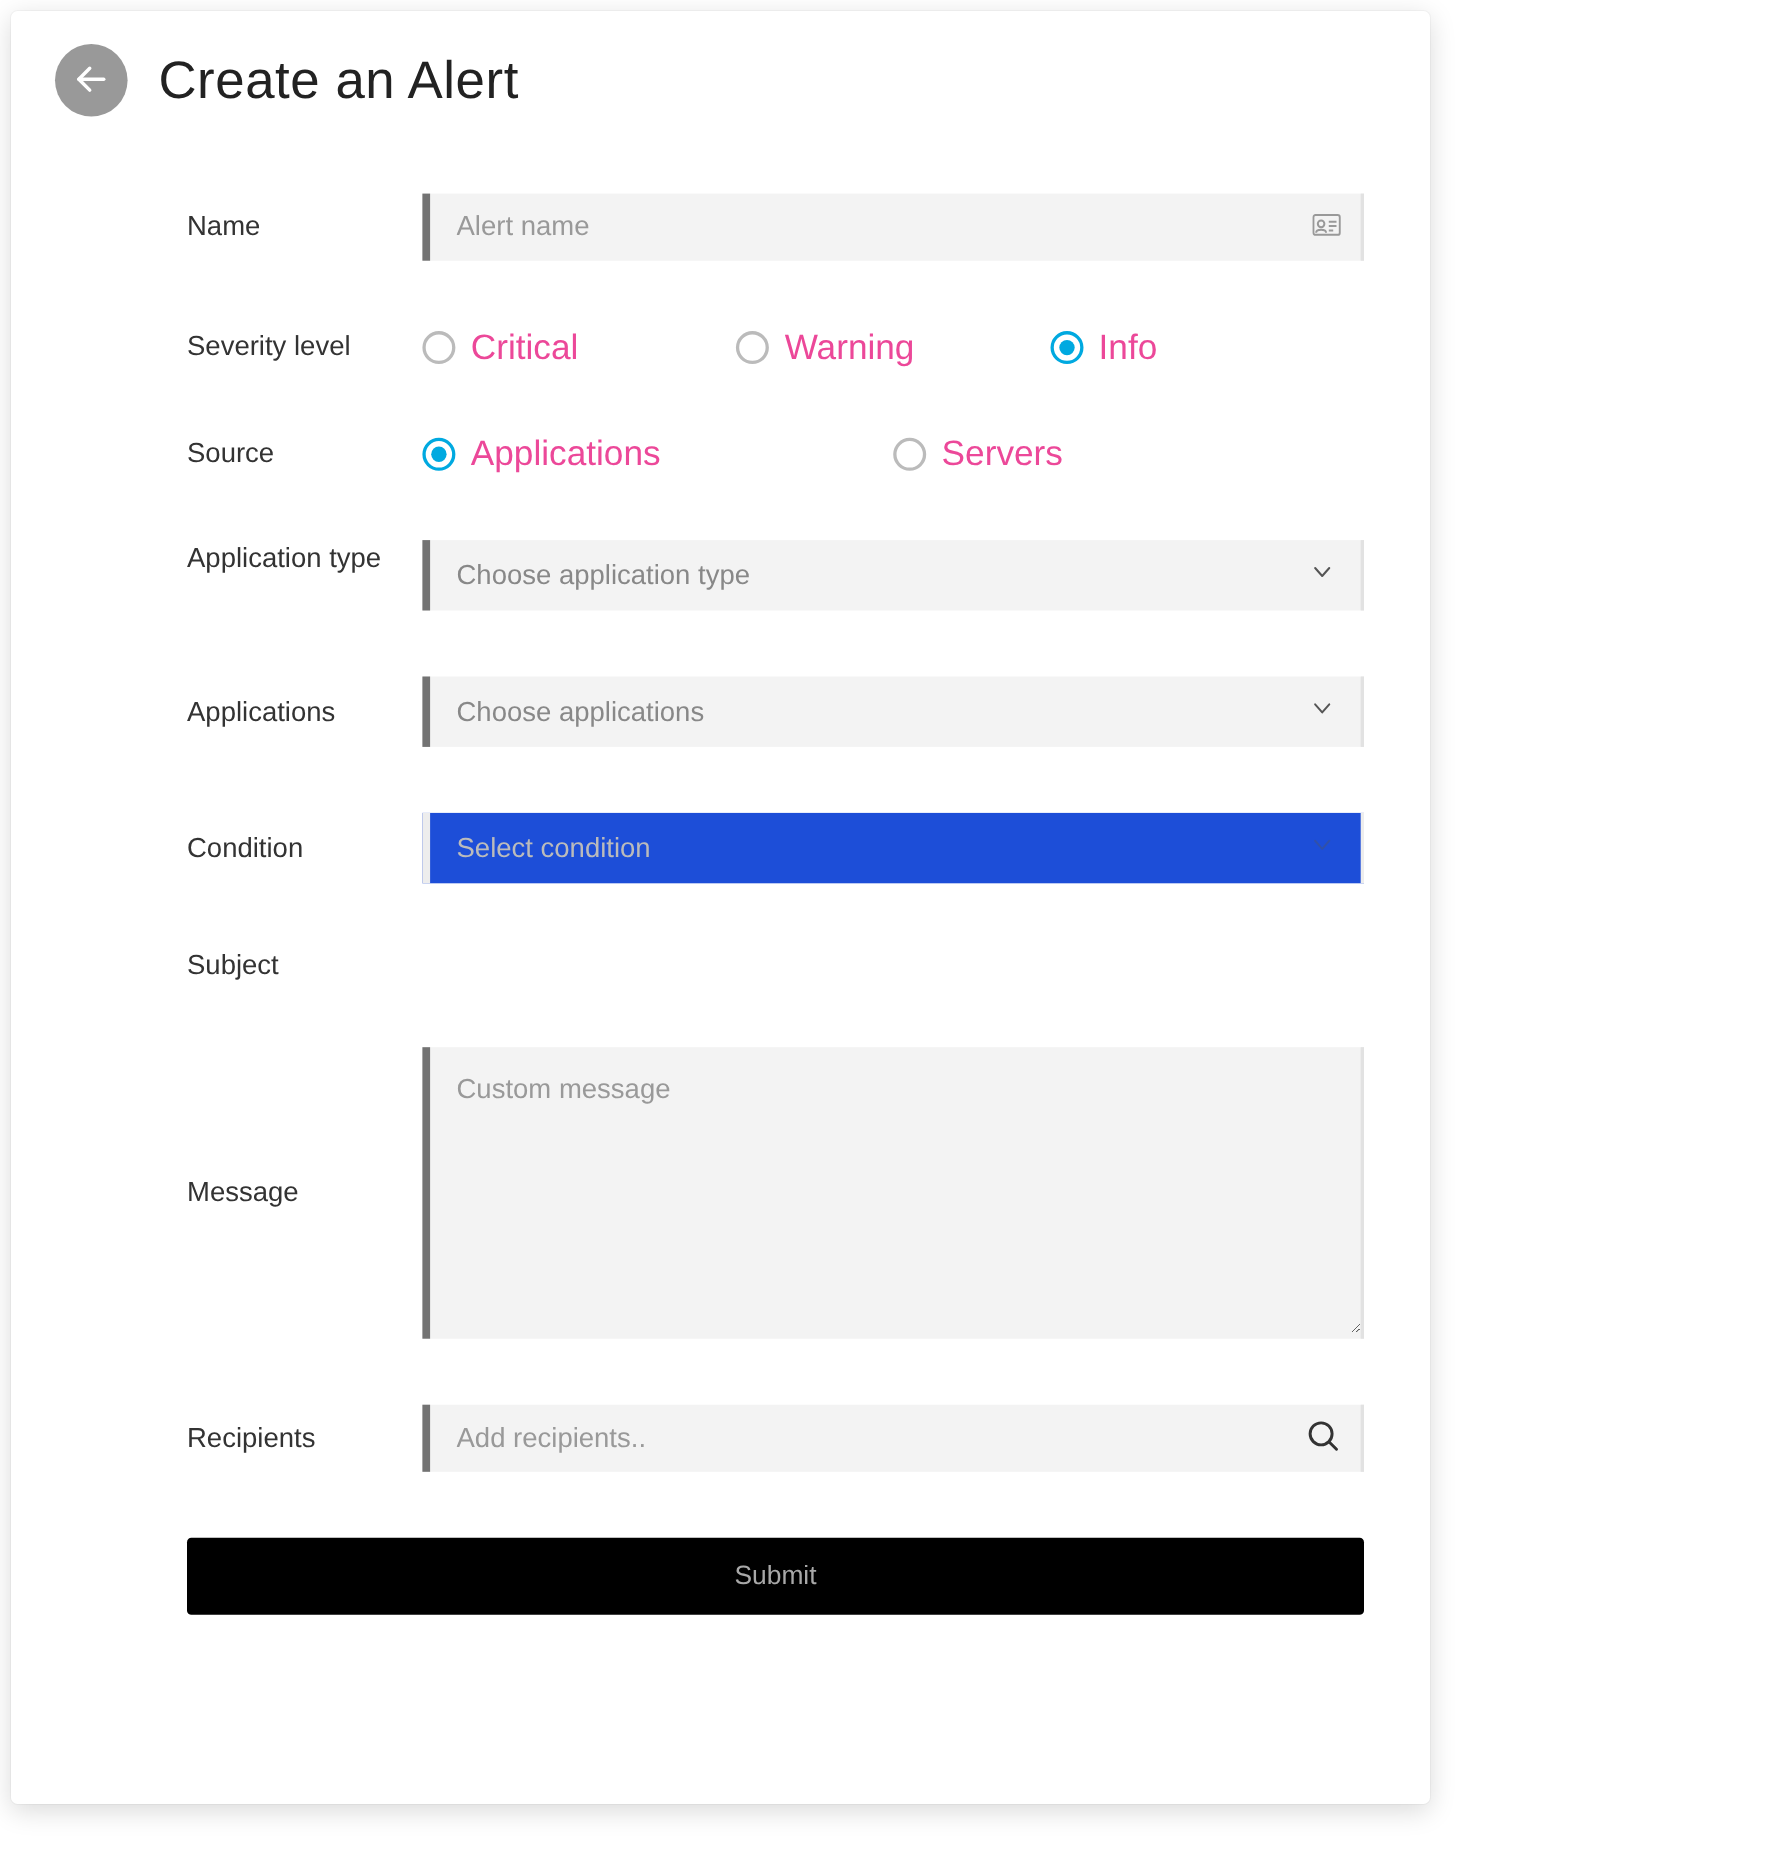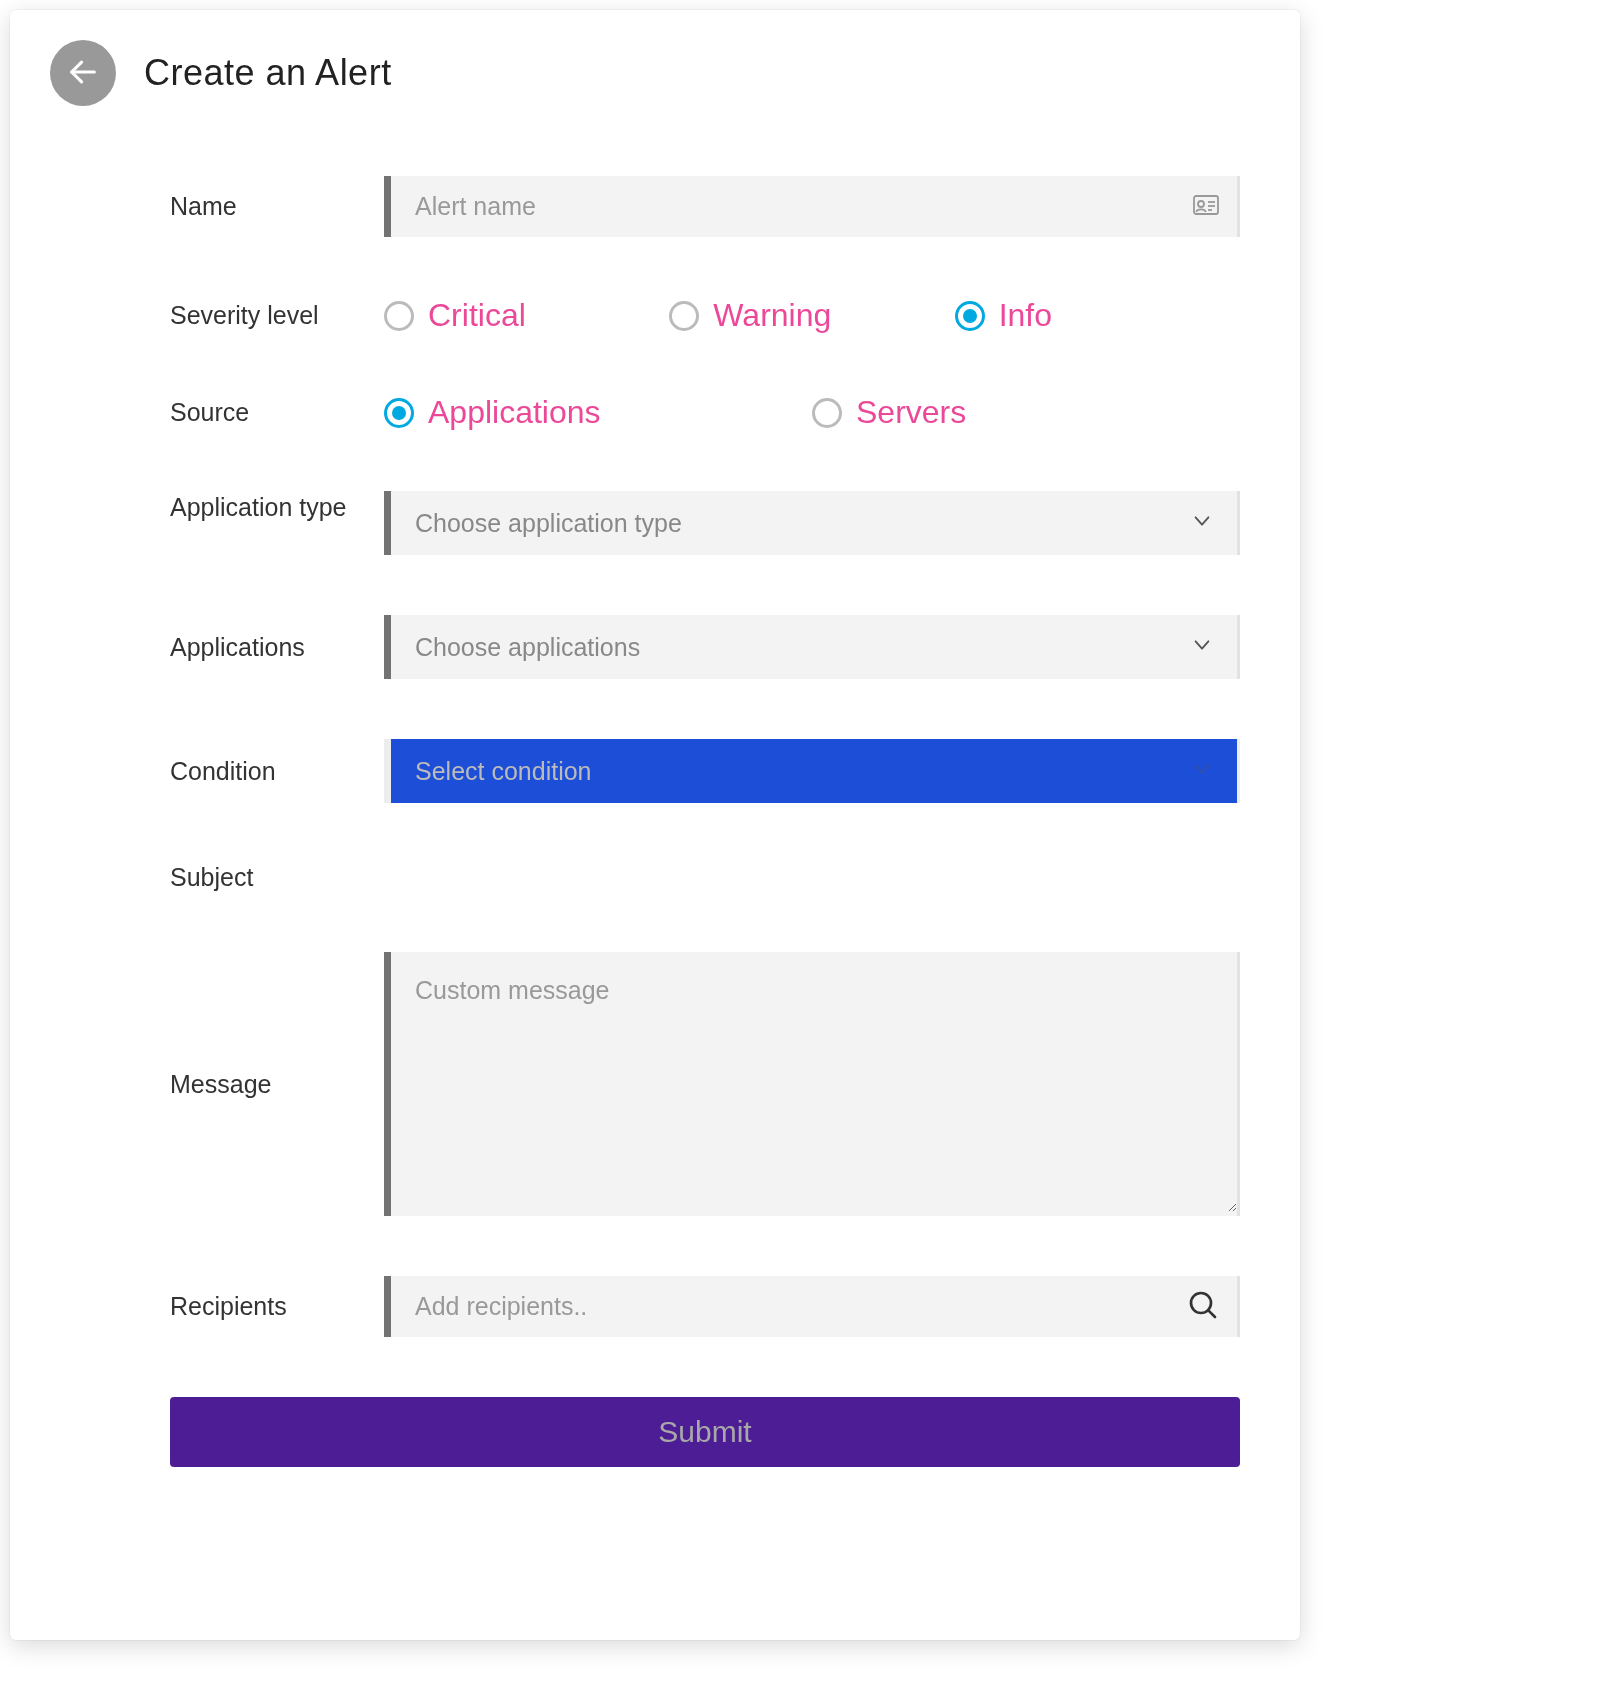--- a/index.html
+++ b/index.html
@@ -33,21 +33,21 @@
       border-radius: 50%;
       background: #999;
       border: none;
       display: flex;
       align-items: center;
       justify-content: center;
       cursor: pointer;
     }
     .back-btn svg { width: 34px; height: 34px; }
     .page-title {
-      font-size: 36px;
+      font-size: 48px;
       font-weight: 300;
       color: #222;
       letter-spacing: 0.5px;
     }
     .form { padding-left: 120px; padding-right: 20px; }
     .row {
       display: flex;
       align-items: center;
       margin-bottom: 60px;
     }
@@ -103,23 +103,23 @@
       display:flex; align-items:center; justify-content:center;
     }
     .radio.checked { border-color: #00a9e0; }
     .radio.checked::after { content:""; width: 14px; height:14px; border-radius:50%; background:#00a9e0; }
     .radio-label { font-size: 32px; color:#ec4899; }
     .textarea-input { resize: both; height: 260px; padding: 24px; }
     .submit-btn {
       width: 100%;
       height: 70px;
       border: none;
-      background: #4c1d95;
+      background: #000000;
       color: #a8a8a8;
-      font-size: 30px;
+      font-size: 24px;
       border-radius: 4px;
       cursor: pointer;
     }
     .submit-row { margin-top: 10px; }
   </style>
 </head>
 <body>
 
 <div class="card">
 

